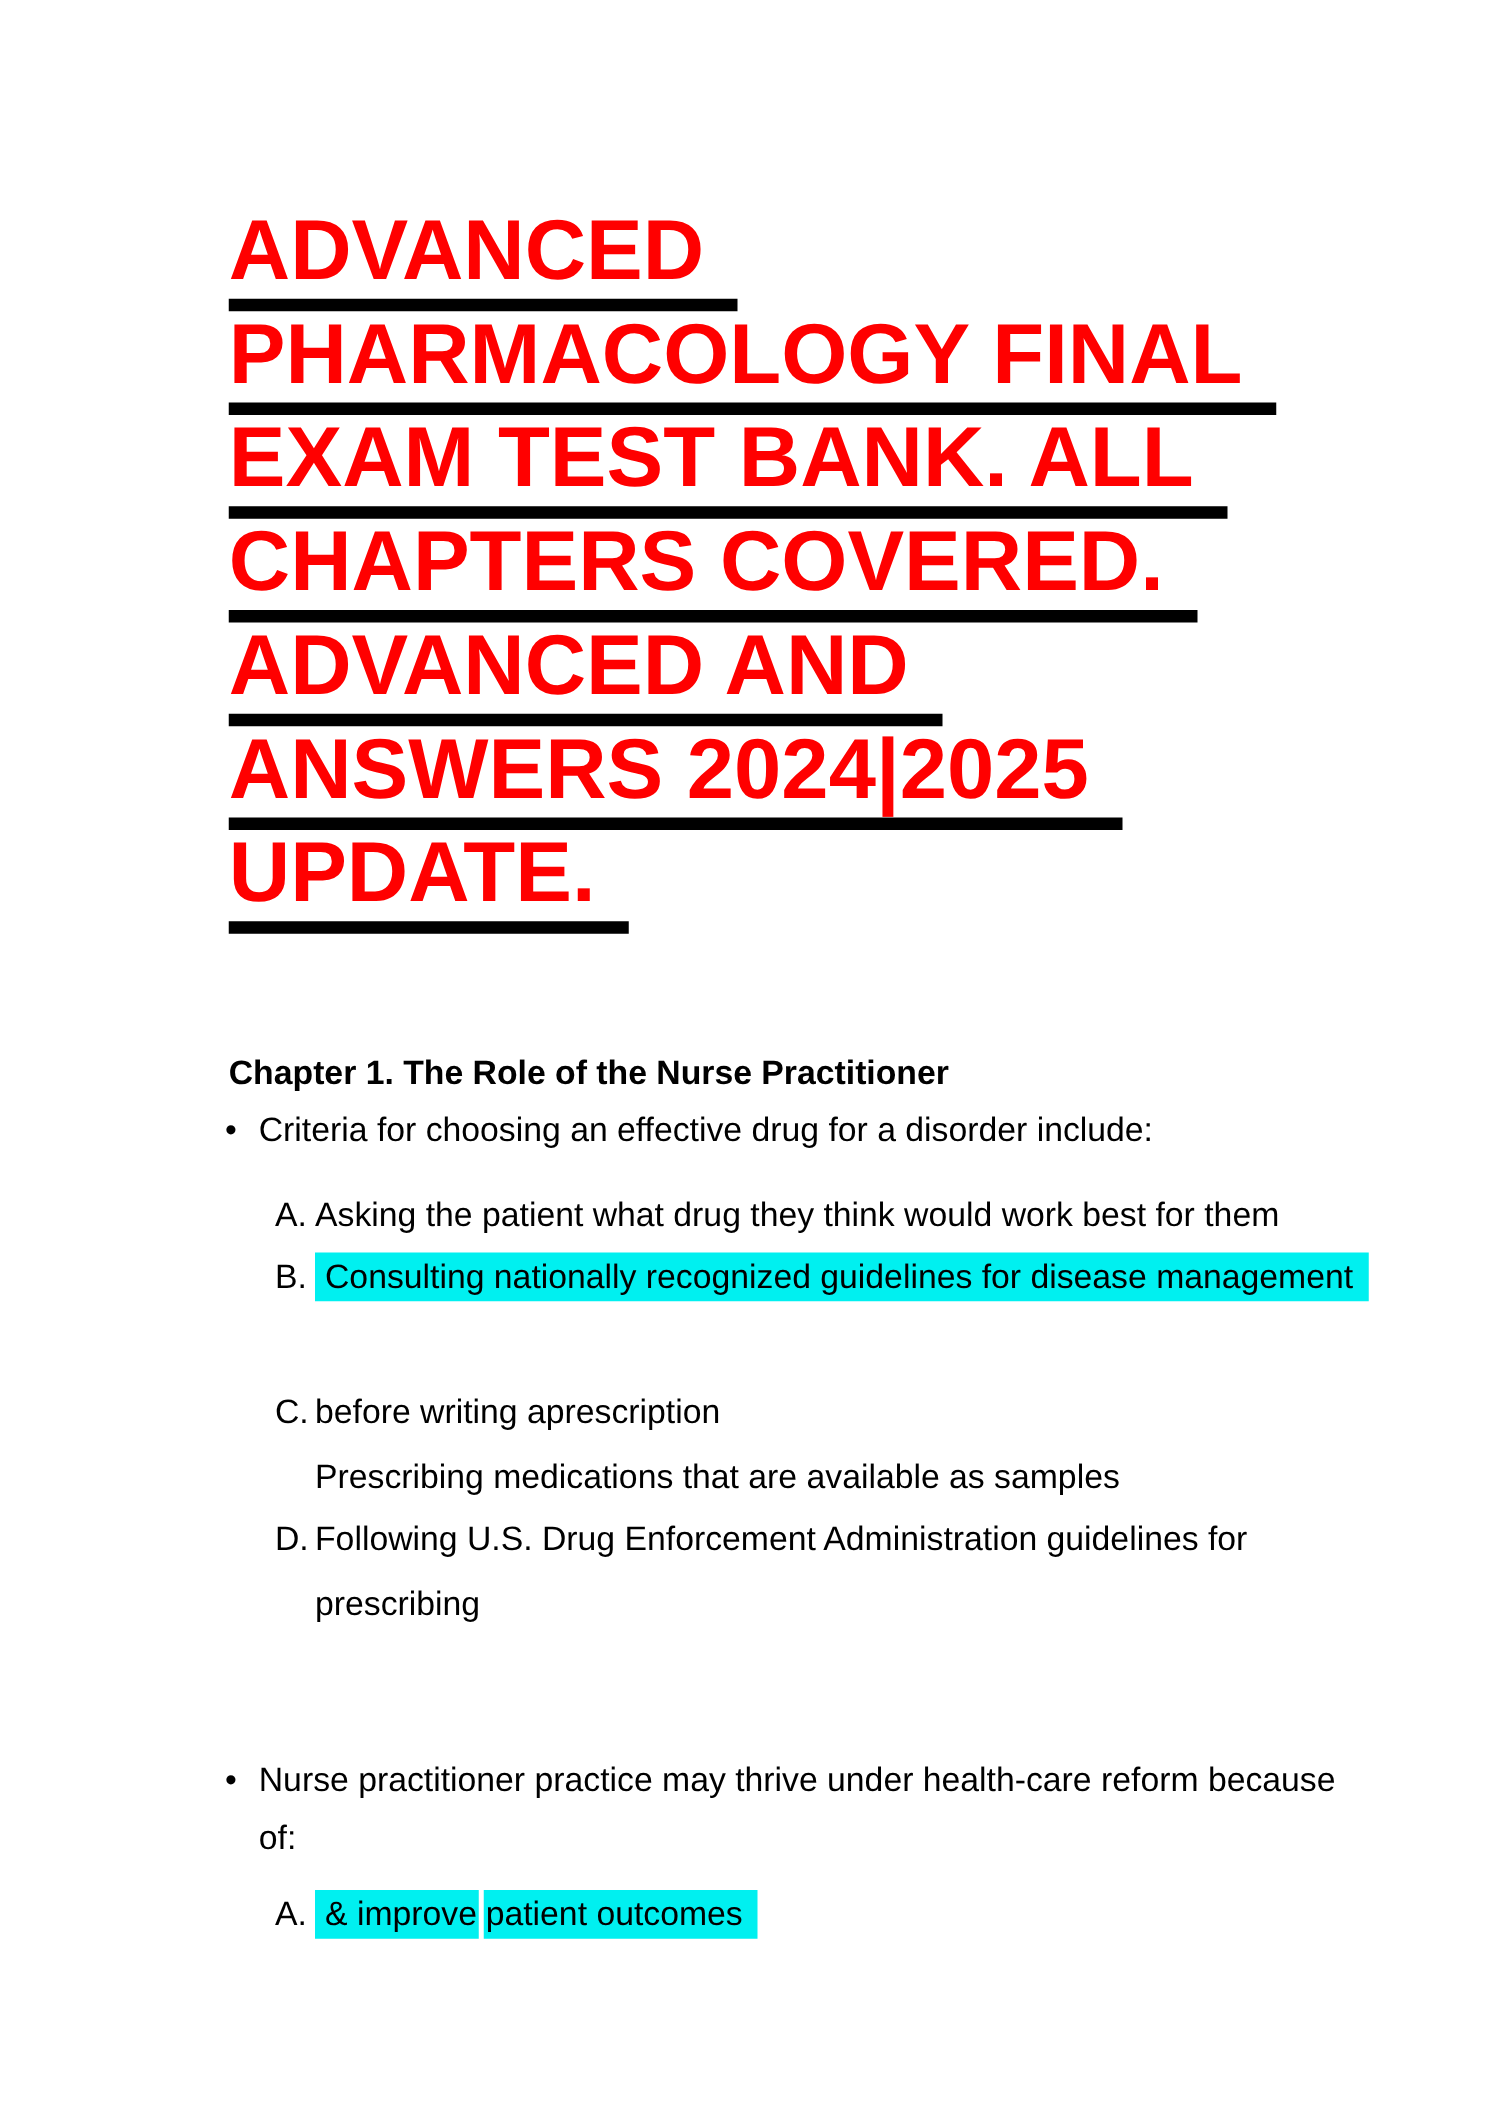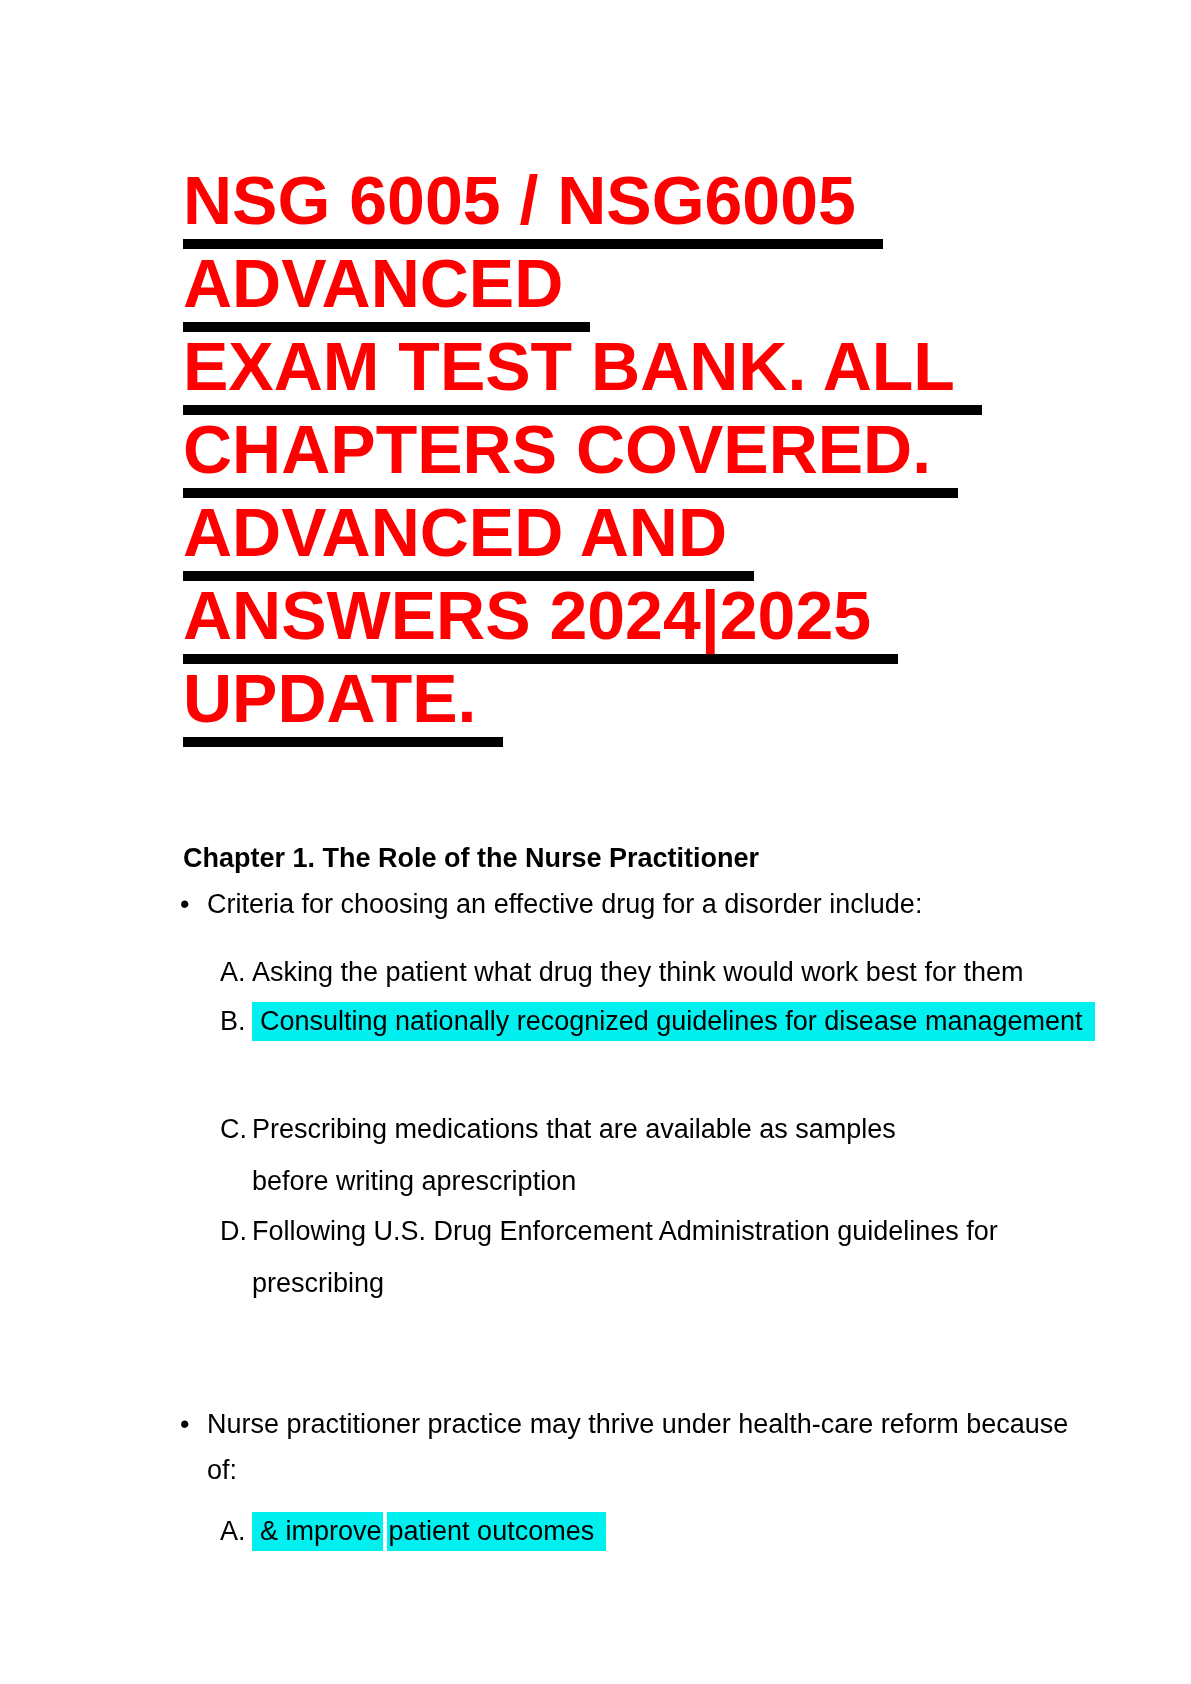--- a/index.html
+++ b/index.html
@@ -57,22 +57,22 @@
   }
   .hl-tight { padding-right: 1px; }
   .hl-gap { margin-left: 4px; padding-left: 2px; }
 </style>
 </head>
 <body>
 
 <div class="page">
 
   <div class="doc-title">
-    <div class="title-line"><span class="tline">NSG 6005 / NSG6005</span></div>
     <div class="title-line"><span class="tline">ADVANCED</span></div>
+    <div class="title-line"><span class="tline">PHARMACOLOGY FINAL</span></div>
     <div class="title-line"><span class="tline">EXAM TEST BANK. ALL</span></div>
     <div class="title-line"><span class="tline">CHAPTERS COVERED.</span></div>
     <div class="title-line"><span class="tline">ADVANCED AND</span></div>
     <div class="title-line"><span class="tline">ANSWERS 2024|2025</span></div>
     <div class="title-line"><span class="tline">UPDATE.</span></div>
   </div>
 
   <div class="chapter-heading">Chapter 1. The Role of the Nurse Practitioner</div>
 
   <div class="bullet-row" style="left:180px; top:881px;">
@@ -86,22 +86,22 @@
   </div>
 
   <div class="opt" style="left:220px; top:995px;">
     <span class="letter">B.</span>
     <span class="text"><span class="hl">Consulting nationally recognized guidelines for disease management</span></span>
   </div>
 
   <div class="opt" style="left:220px; top:1103px;">
     <span class="letter">C.</span>
     <span class="text">
+      <div>before writing aprescription</div>
       <div>Prescribing medications that are available as samples</div>
-      <div>before writing aprescription</div>
     </span>
   </div>
 
   <div class="opt" style="left:220px; top:1205px;">
     <span class="letter">D.</span>
     <span class="text">
       <div>Following U.S. Drug Enforcement Administration guidelines for</div>
       <div>prescribing</div>
     </span>
   </div>

